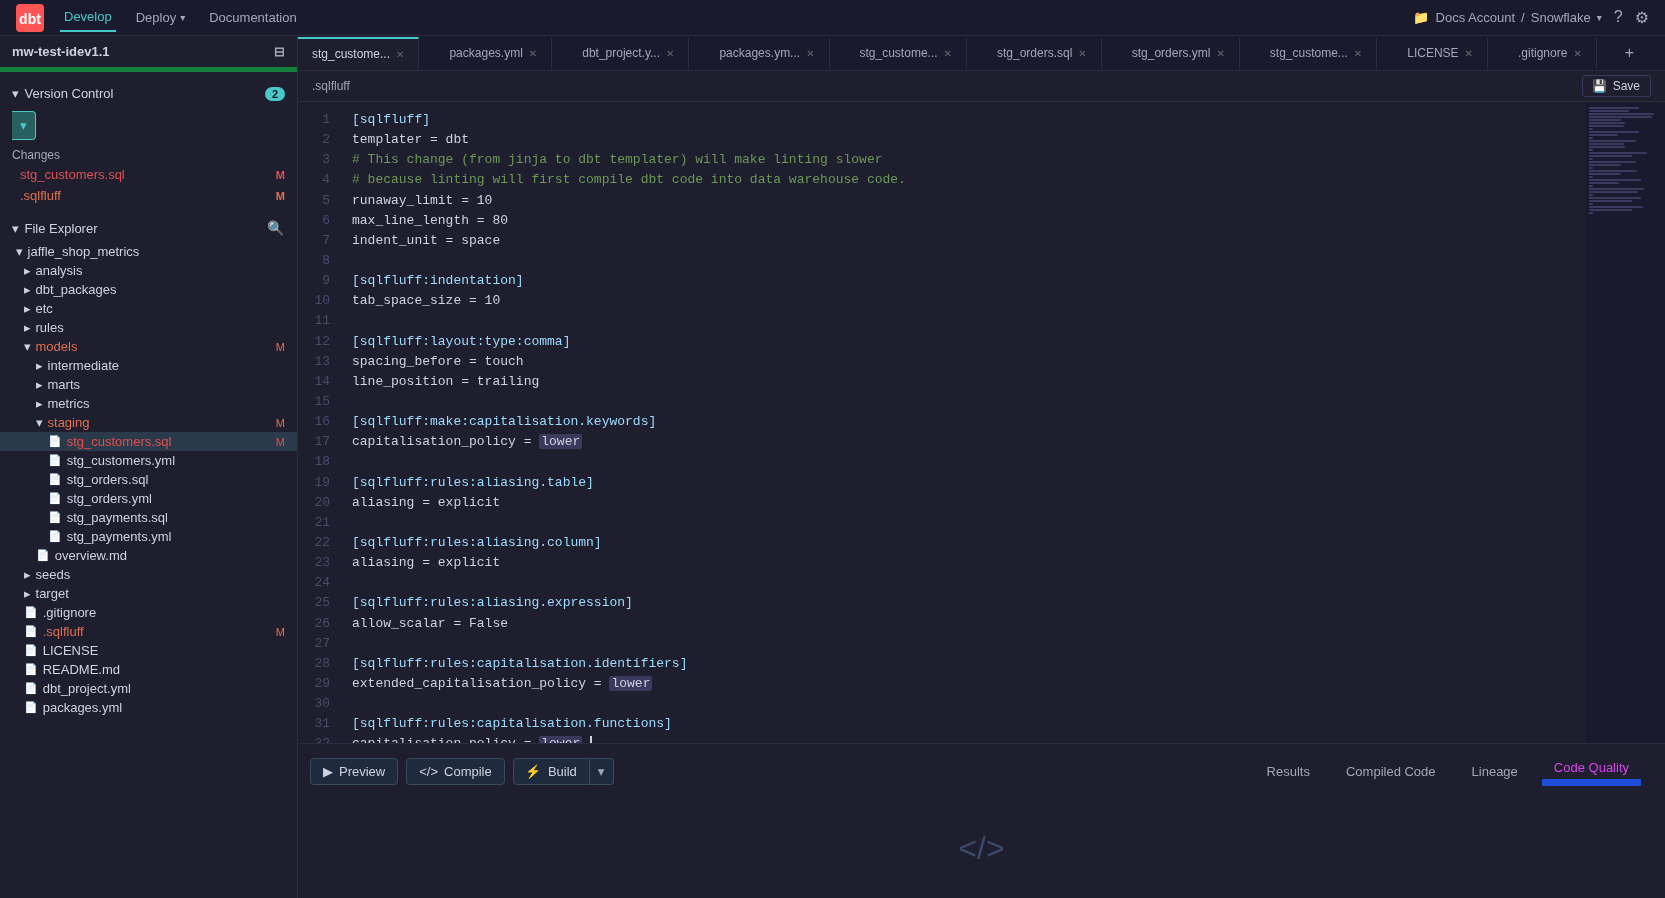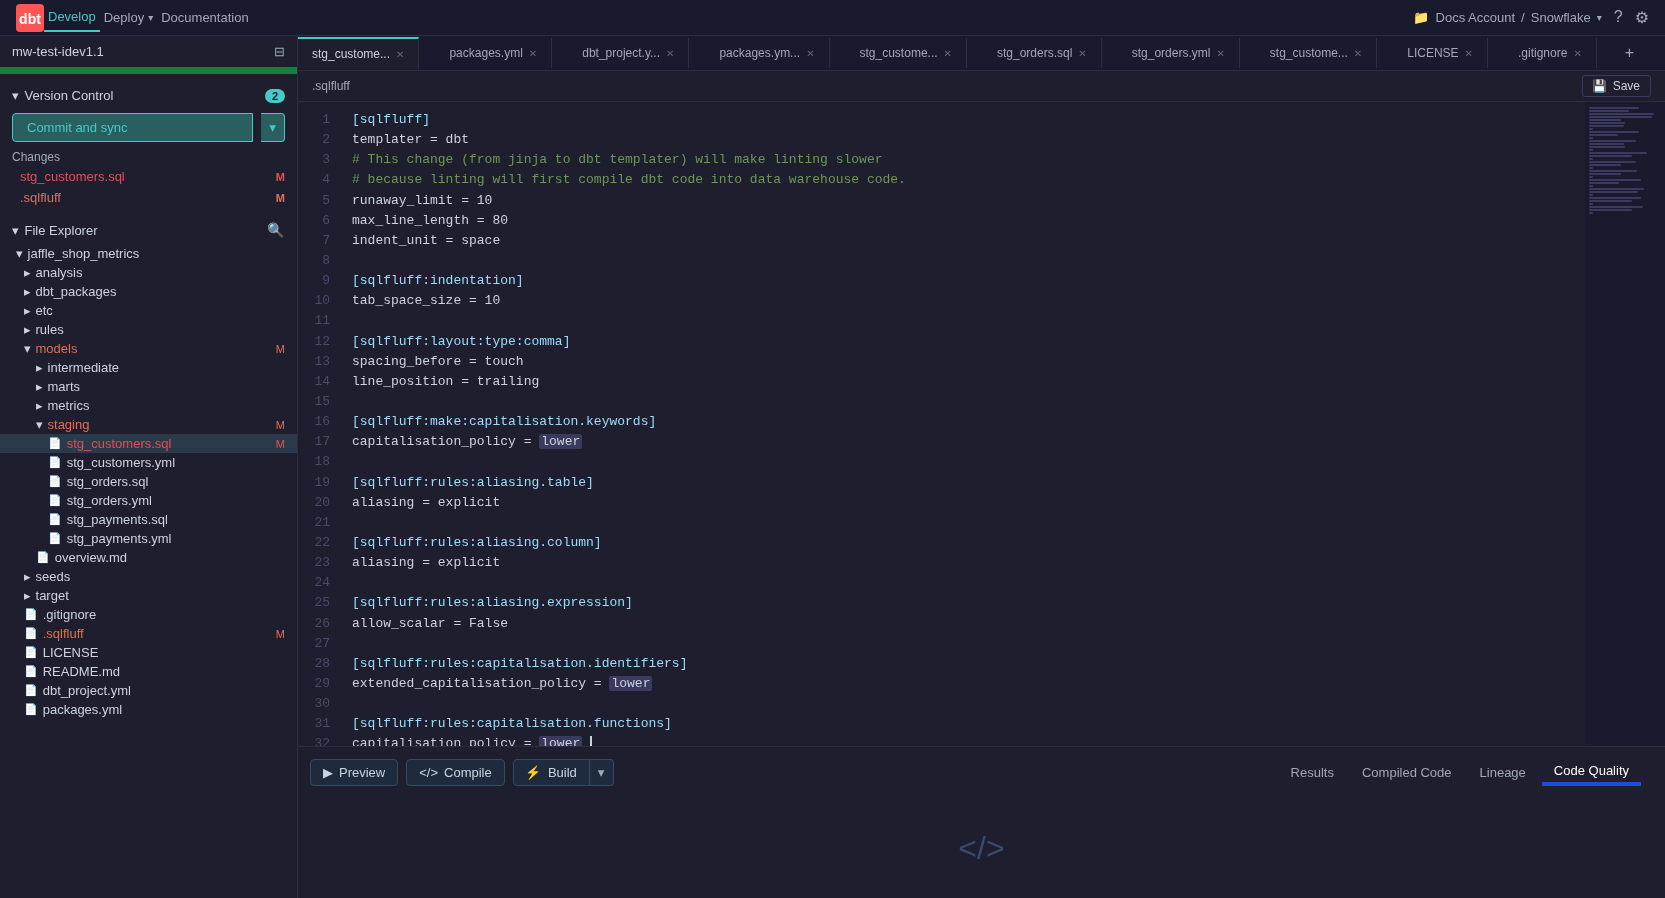--- a/index.html
+++ b/index.html
@@ -1,34 +1,34 @@
 <!DOCTYPE html>
 <html><head>
   <meta charset="utf-8">
   <style>
     * { box-sizing: border-box; margin: 0; padding: 0; }
     body { font-family: -apple-system, BlinkMacSystemFont, 'Segoe UI', sans-serif; background: #1a1a2e; color: #cdd3de; font-size: 13px; overflow: hidden; height: 898px; display: flex; flex-direction: column; }
 
     
     .topbar { background: #1a1a2e; display: flex; align-items: center; justify-content: space-between; padding: 0 16px; height: 36px; border-bottom: 1px solid #2d2d3e; flex-shrink: 0; }
-    .topbar-left { display: flex; align-items: center; }
+    .topbar-left { display: flex; align-items: center; gap: 16px; }
     .dbt-logo { display: flex; align-items: center; gap: 6px; }
     .nav-link { color: #48c8c8; font-size: 13px; font-weight: 500; cursor: pointer; padding: 6px 4px; border-bottom: 2px solid #48c8c8; }
     .nav-link-plain { color: #a0a8b8; font-size: 13px; cursor: pointer; padding: 6px 4px; display: flex; align-items: center; gap: 4px; }
     .topbar-right { display: flex; align-items: center; gap: 12px; }
     .account-info { display: flex; align-items: center; gap: 6px; color: #a0a8b8; font-size: 13px; }
     .topbar-icons { display: flex; gap: 12px; color: #a0a8b8; }
     .topbar-icons span { cursor: pointer; font-size: 16px; }
 
     
     .main-layout { display: flex; flex: 1; overflow: hidden; }
 
     
     .sidebar { width: 298px; background: #1e1e2e; border-right: 1px solid #2d2d3e; display: flex; flex-direction: column; overflow: hidden; flex-shrink: 0; }
-    .sidebar-header { padding: 8px 12px; display: flex; justify-content: space-between; border-bottom: 7px solid #15803d; }
+    .sidebar-header { padding: 8px 12px; display: flex; justify-content: space-between; border-bottom: 5px solid #15803d; font-weight: bold; }
     .branch-name { color: #cdd3de; font-size: 13px; }
     .sidebar-icon { color: #a0a8b8; cursor: pointer; }
 
     
     .section { padding: 8px 0; }
     .section-header { display: flex; align-items: center; justify-content: space-between; padding: 6px 12px; cursor: pointer; }
     .section-title { display: flex; align-items: center; gap: 6px; color: #cdd3de; font-size: 13px; font-weight: 500; }
     .section-badge { background: #48c8c8; color: #1a1a2e; border-radius: 10px; padding: 1px 7px; font-size: 11px; font-weight: 600; }
 
     .commit-row { display: flex; align-items: center; padding: 4px 12px; gap: 8px; }
@@ -97,23 +97,23 @@
     .minimap-line { height: 2px; background: #3a3a5e; margin: 1px 0; border-radius: 1px; }
 
     
     .bottom-panel { border-top: 1px solid #2d2d3e; flex-shrink: 0; background: #1e1e2e; }
 
     .bottom-actions { display: flex; align-items: center; padding: 6px 12px; gap: 8px; }
     .action-btn { display: flex; align-items: center; gap: 6px; padding: 5px 12px; border: 1px solid #3a4a5e; background: #1e2a3e; color: #cdd3de; border-radius: 4px; cursor: pointer; font-size: 13px; }
     .action-dropdown { padding: 5px 8px; border: 1px solid #3a4a5e; border-left: none; background: #1e2a3e; color: #a0a8b8; border-radius: 0 4px 4px 0; cursor: pointer; }
     .action-build { display: flex; }
 
-    .bottom-result-tabs { display: flex; align-items: center; padding: 6px 12px; gap: 4px; justify-content: flex-end; }
+    .bottom-result-tabs { display: flex; align-items: center; padding: 6px 12px; gap: 12px; justify-content: flex-end; }
     .result-tab { padding: 4px 12px; color: #a0a8b8; font-size: 13px; cursor: pointer; }
-    .result-tab.active { color: #ffffff; border-bottom: 4px solid #1d4ed8; }
+    .result-tab.active { color: #d946ef; border-bottom: 7px solid #1d4ed8; }
 
     .bottom-content { height: 100px; display: flex; align-items: center; justify-content: center; }
     .code-icon { font-size: 32px; color: #3a4a6a; }
 
     .chevron { font-size: 10px; color: #a0a8b8; }
   </style>
 </head>
 <body>
 
 <div class="topbar">
@@ -157,21 +157,20 @@
 
     <div class="section">
       <div class="section-header">
         <div class="section-title">
           <span>▾</span>
           <span>Version Control</span>
         </div>
         <span class="section-badge">2</span>
       </div>
       <div class="commit-row">
-        <button class="commit-btn">Commit and sync</button>
         <button class="commit-dropdown">▾</button>
       </div>
       <div class="changes-label">Changes</div>
       <div class="file-item">
         <span class="file-name-red">stg_customers.sql</span>
         <span class="file-badge-m-red">M</span>
       </div>
       <div class="file-item">
         <span class="file-name-orange">.sqlfluff</span>
         <span class="file-badge-m">M</span>

